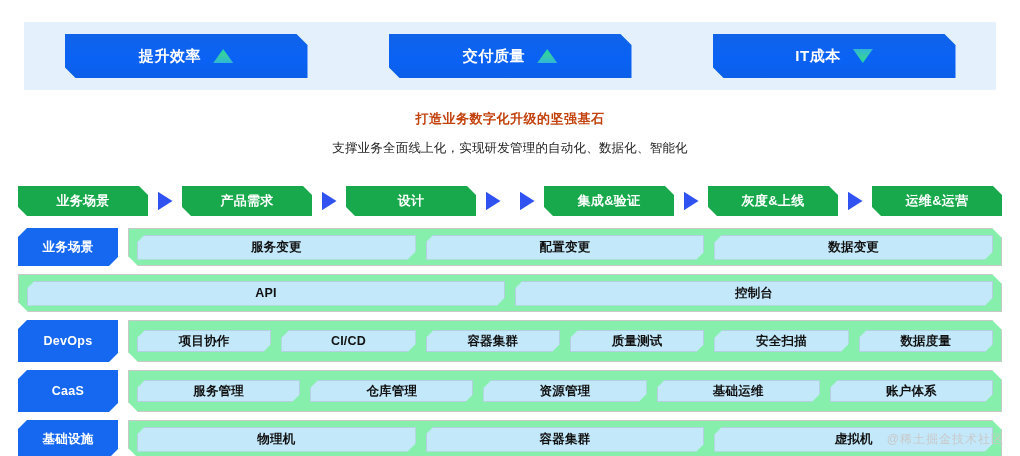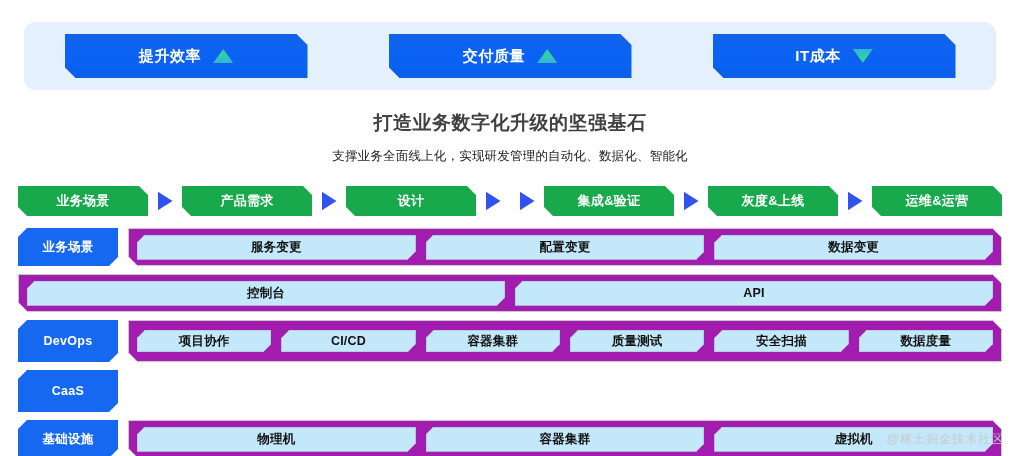--- a/index.html
+++ b/index.html
@@ -9,21 +9,21 @@
     font-family: "Liberation Sans", "DejaVu Sans", sans-serif;
     overflow: hidden;
   }
   #page { position: relative; width: 1020px; height: 456px; background:#fff; }
 
   
   .banner {
     position: absolute; left: 24px; top: 22px;
     width: 972px; height: 68px;
     background: #e4f1fc;
-    border-radius: 12px;
+    border-radius: 0;
     display: flex; align-items: center; justify-content: space-around;
   }
   .pill {
     position: relative;
     width: 243px; height: 44px;
     background: linear-gradient(180deg, #1163e8 0%, #0a62f5 55%, #0b5fe8 100%);
     display: flex; align-items: center; justify-content: center;
     gap: 12px;
     -webkit-clip-path: polygon(0 0, calc(100% - 11px) 0, 100% 11px, 100% 100%, 11px 100%, 0 calc(100% - 11px));
     clip-path: polygon(0 0, calc(100% - 11px) 0, 100% 11px, 100% 100%, 11px 100%, 0 calc(100% - 11px));
@@ -43,21 +43,21 @@
     clip-path: polygon(0 0, 100% 0, 50% 100%);
     background: linear-gradient(0deg, #19d6a8 0%, #37cfa0 40%, #2fb6d8 100%);
   }
 
   
   .heading {
     position: absolute; left: 0; top: 110px; width: 1020px;
     text-align: center;
   }
   .title {
-    font-size: 19px; font-weight: bold; color: #404040; letter-spacing: .5px;
+    font-size: 13px; font-weight: bold; color: #c2410c; letter-spacing: .5px;
   }
   .subtitle {
     margin-top: 12px; font-size: 12.5px; color: #222222; letter-spacing: .2px;
   }
 
   
   .pipeline {
     position: absolute; left: 18px; top: 185px;
     width: 984px; height: 32px;
     display: flex; align-items: center;
@@ -102,21 +102,21 @@
     -webkit-clip-path: polygon(9px 0, 100% 0, 100% calc(100% - 9px), calc(100% - 9px) 100%, 0 100%, 0 9px);
     clip-path: polygon(9px 0, 100% 0, 100% calc(100% - 9px), calc(100% - 9px) 100%, 0 100%, 0 9px);
   }
   .layer-key-label {
     color: #ffffff; font-size: 12.5px; font-weight: bold; letter-spacing: .3px;
     white-space: nowrap;
   }
 
   .layer-body {
     flex: 1 1 auto; height: 100%;
-    background: #a21caf;
+    background: #86efac;
     border: 1px solid #c9c9c9;
     -webkit-clip-path: polygon(0 0, calc(100% - 10px) 0, 100% 10px, 100% 100%, 10px 100%, 0 calc(100% - 10px));
     clip-path: polygon(0 0, calc(100% - 10px) 0, 100% 10px, 100% 100%, 10px 100%, 0 calc(100% - 10px));
     display: flex; align-items: center; justify-content: space-around;
     padding: 0 8px;
     gap: 10px;
   }
   .chip {
     height: 22px;
     background: #c3e8fa;
@@ -218,24 +218,24 @@
           </div>
         <div class="chip">
             <span class="chip-label">数据变更</span>
           </div>
       </div>
     </div>
 
     <div class="layer-row tall">
       <div class="layer-body">
         <div class="chip">
+            <span class="chip-label">API</span>
+          </div>
+        <div class="chip">
             <span class="chip-label">控制台</span>
-          </div>
-        <div class="chip">
-            <span class="chip-label">API</span>
           </div>
       </div>
     </div>
 
     <div class="layer-row">
       <div class="layer-key">
         <span class="layer-key-label">DevOps</span>
       </div>
       <div class="layer-body">
         <div class="chip">
@@ -256,20 +256,37 @@
         <div class="chip">
             <span class="chip-label">数据度量</span>
           </div>
       </div>
     </div>
 
     <div class="layer-row">
       <div class="layer-key">
         <span class="layer-key-label">CaaS</span>
       </div>
+      <div class="layer-body">
+        <div class="chip">
+            <span class="chip-label">服务管理</span>
+          </div>
+        <div class="chip">
+            <span class="chip-label">仓库管理</span>
+          </div>
+        <div class="chip">
+            <span class="chip-label">资源管理</span>
+          </div>
+        <div class="chip">
+            <span class="chip-label">基础运维</span>
+          </div>
+        <div class="chip">
+            <span class="chip-label">账户体系</span>
+          </div>
+      </div>
     </div>
 
     <div class="layer-row tall">
       <div class="layer-key">
         <span class="layer-key-label">基础设施</span>
       </div>
       <div class="layer-body">
         <div class="chip">
             <span class="chip-label">物理机</span>
           </div>

